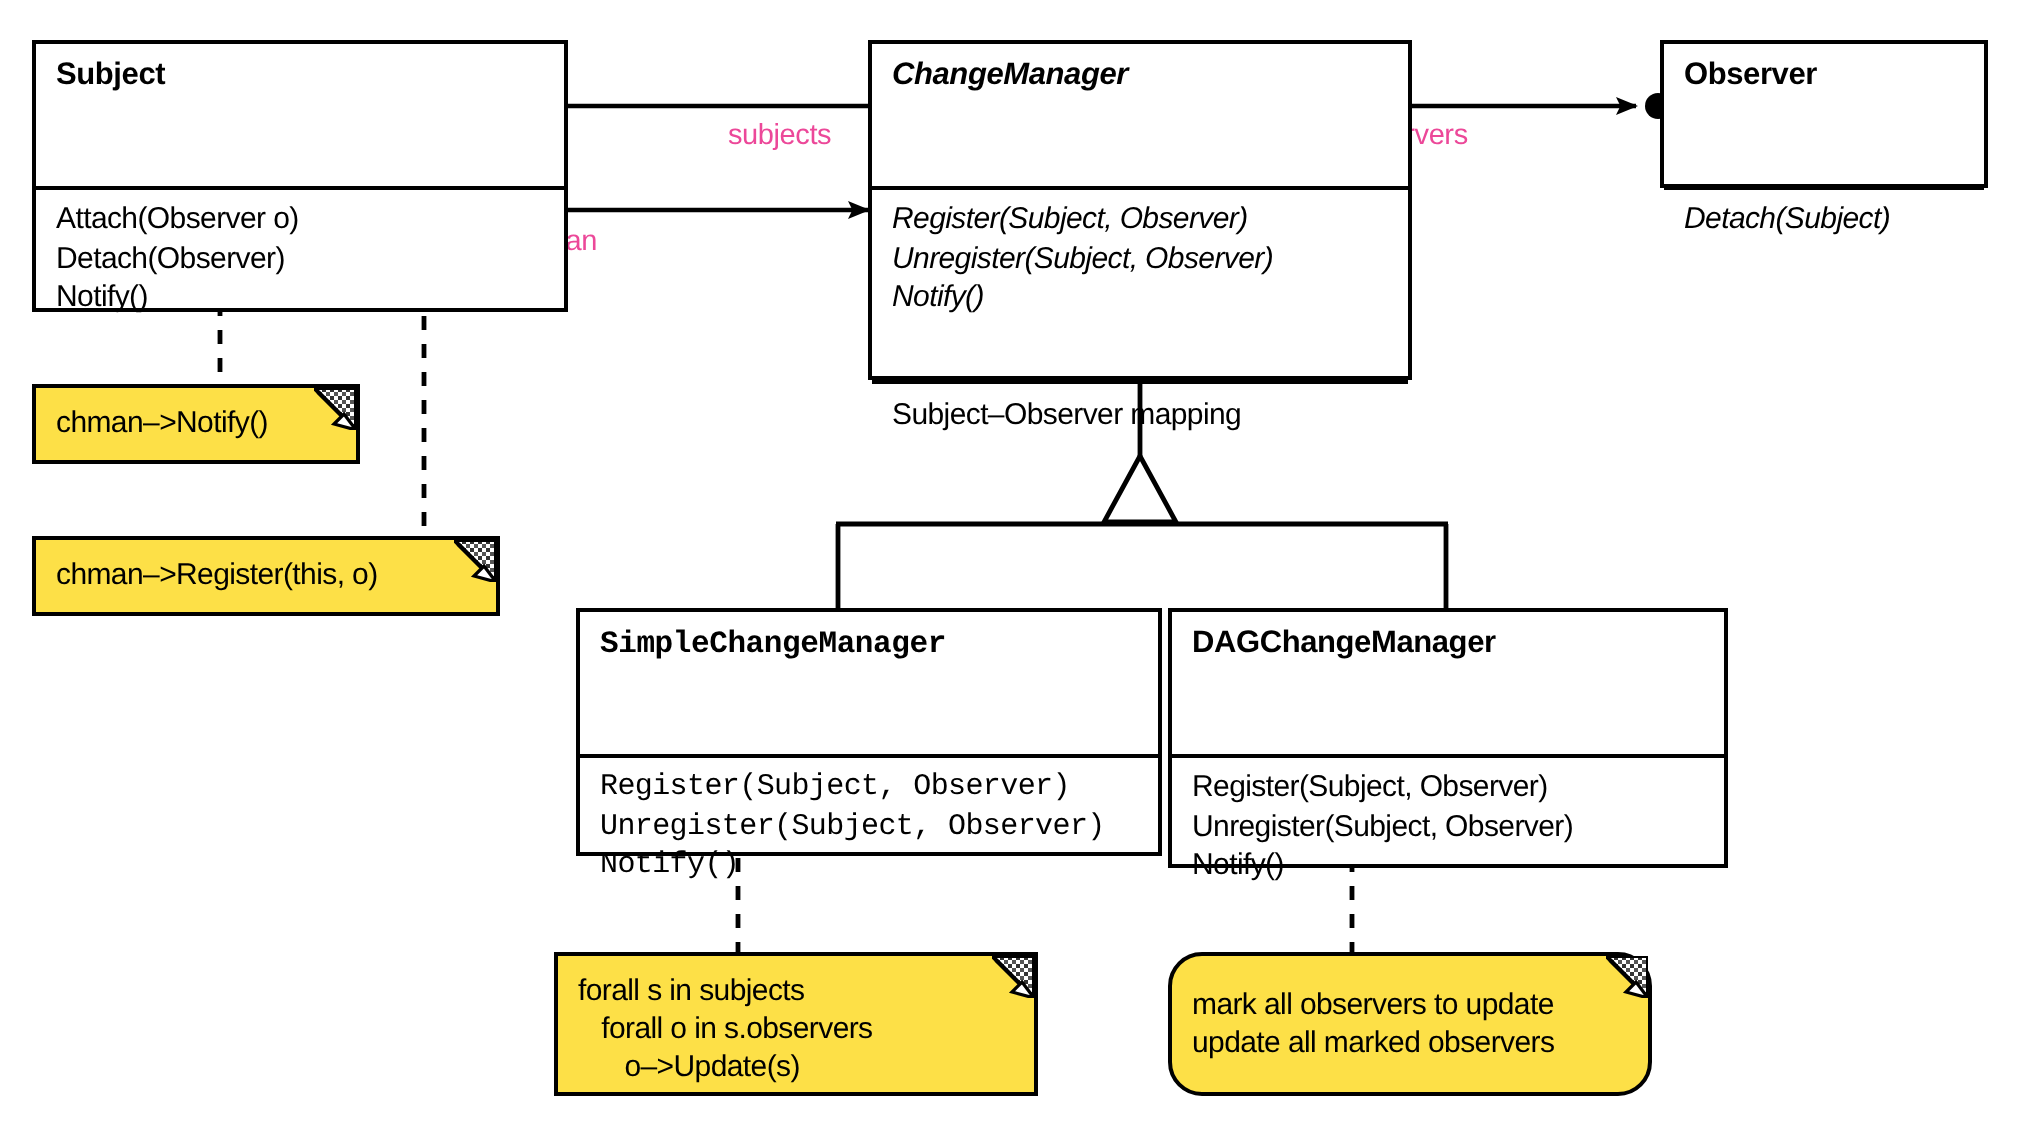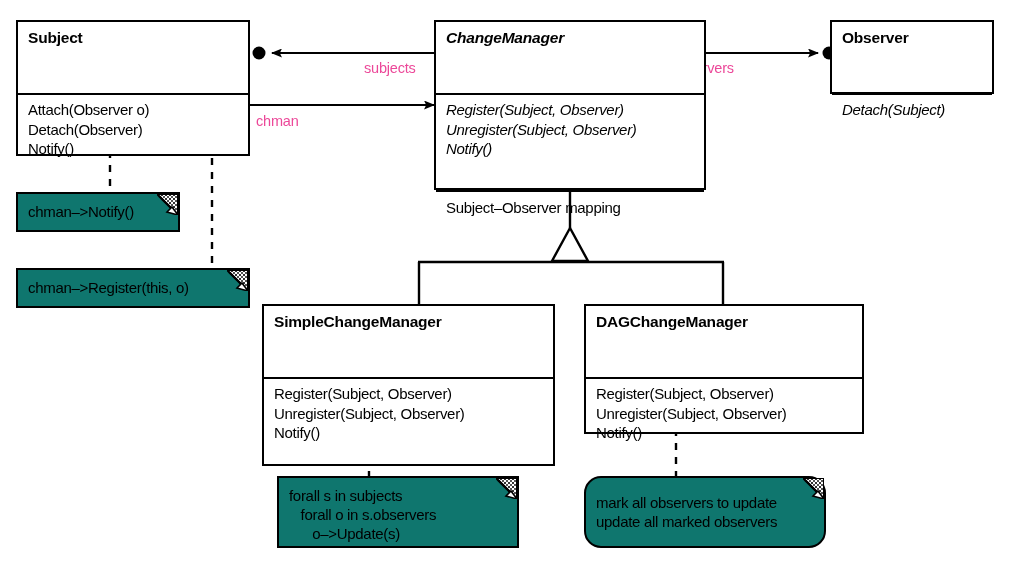--- a/index.html
+++ b/index.html
@@ -66,21 +66,21 @@
   }
   .attrs .mitem {
     line-height: 21px;
   }
 
   
   .note {
     position: absolute;
     box-sizing: border-box;
     border: 2.5px solid #000;
-    background: #0f766e;
+    background: #fde047;
   }
   .note .ntext {
     font-size: 15px;
     line-height: 19px;
     letter-spacing: -0.3px;
     white-space: pre;
     padding: 8px 0 8px 10px;
   }
   .dogear {
     position: absolute;
@@ -159,21 +159,21 @@
     <g>
       <circle cx="676" cy="409" r="5.2" fill="#ffffff" stroke="#000" stroke-width="2.2"></circle>
       <line x1="676" y1="415" x2="676" y2="476" stroke="#000" stroke-width="2.4" stroke-dasharray="7,7"></line>
     </g>
   </svg>
 
   <div class="elabel" style="left:364px; top:60px;">subjects</div>
   <div class="elabel" style="left:256px; top:113px;">chman</div>
   <div class="elabel" style="left:672px; top:60px;">observers</div>
 
-  <div class="umlbox" style="left:16px; top:20px; width:234px; height:136px;">
+  <div class="umlbox" style="left:16px; top:20px; width:268px; height:136px;">
     <div class="compartment" style="height:35px;">
       <div class="cname">Subject</div>
     </div>
     <div class="compartment divider mlist" style="height:96px;">
       <div class="mitem">Attach(Observer o)</div>
       <div class="mitem">Detach(Observer)</div>
       <div class="mitem">Notify()</div>
     </div>
   </div>
 
@@ -193,21 +193,21 @@
 
   <div class="umlbox" style="left:830px; top:20px; width:164px; height:74px;">
     <div class="compartment" style="height:35px;">
       <div class="cname">Observer</div>
     </div>
     <div class="compartment divider mlist" style="height:37px;">
       <div class="mitem abstract">Detach(Subject)</div>
     </div>
   </div>
 
-  <div class="umlbox" style="left:262px; top:304px; width:293px; height:162px;">
+  <div class="umlbox" style="left:288px; top:304px; width:293px; height:124px;font-family:Liberation Mono, monospace;">
     <div class="compartment" style="height:35px;">
       <div class="cname">SimpleChangeManager</div>
     </div>
     <div class="compartment divider mlist" style="height:90px;">
       <div class="mitem">Register(Subject, Observer)</div>
       <div class="mitem">Unregister(Subject, Observer)</div>
       <div class="mitem">Notify()</div>
     </div>
   </div>
 

